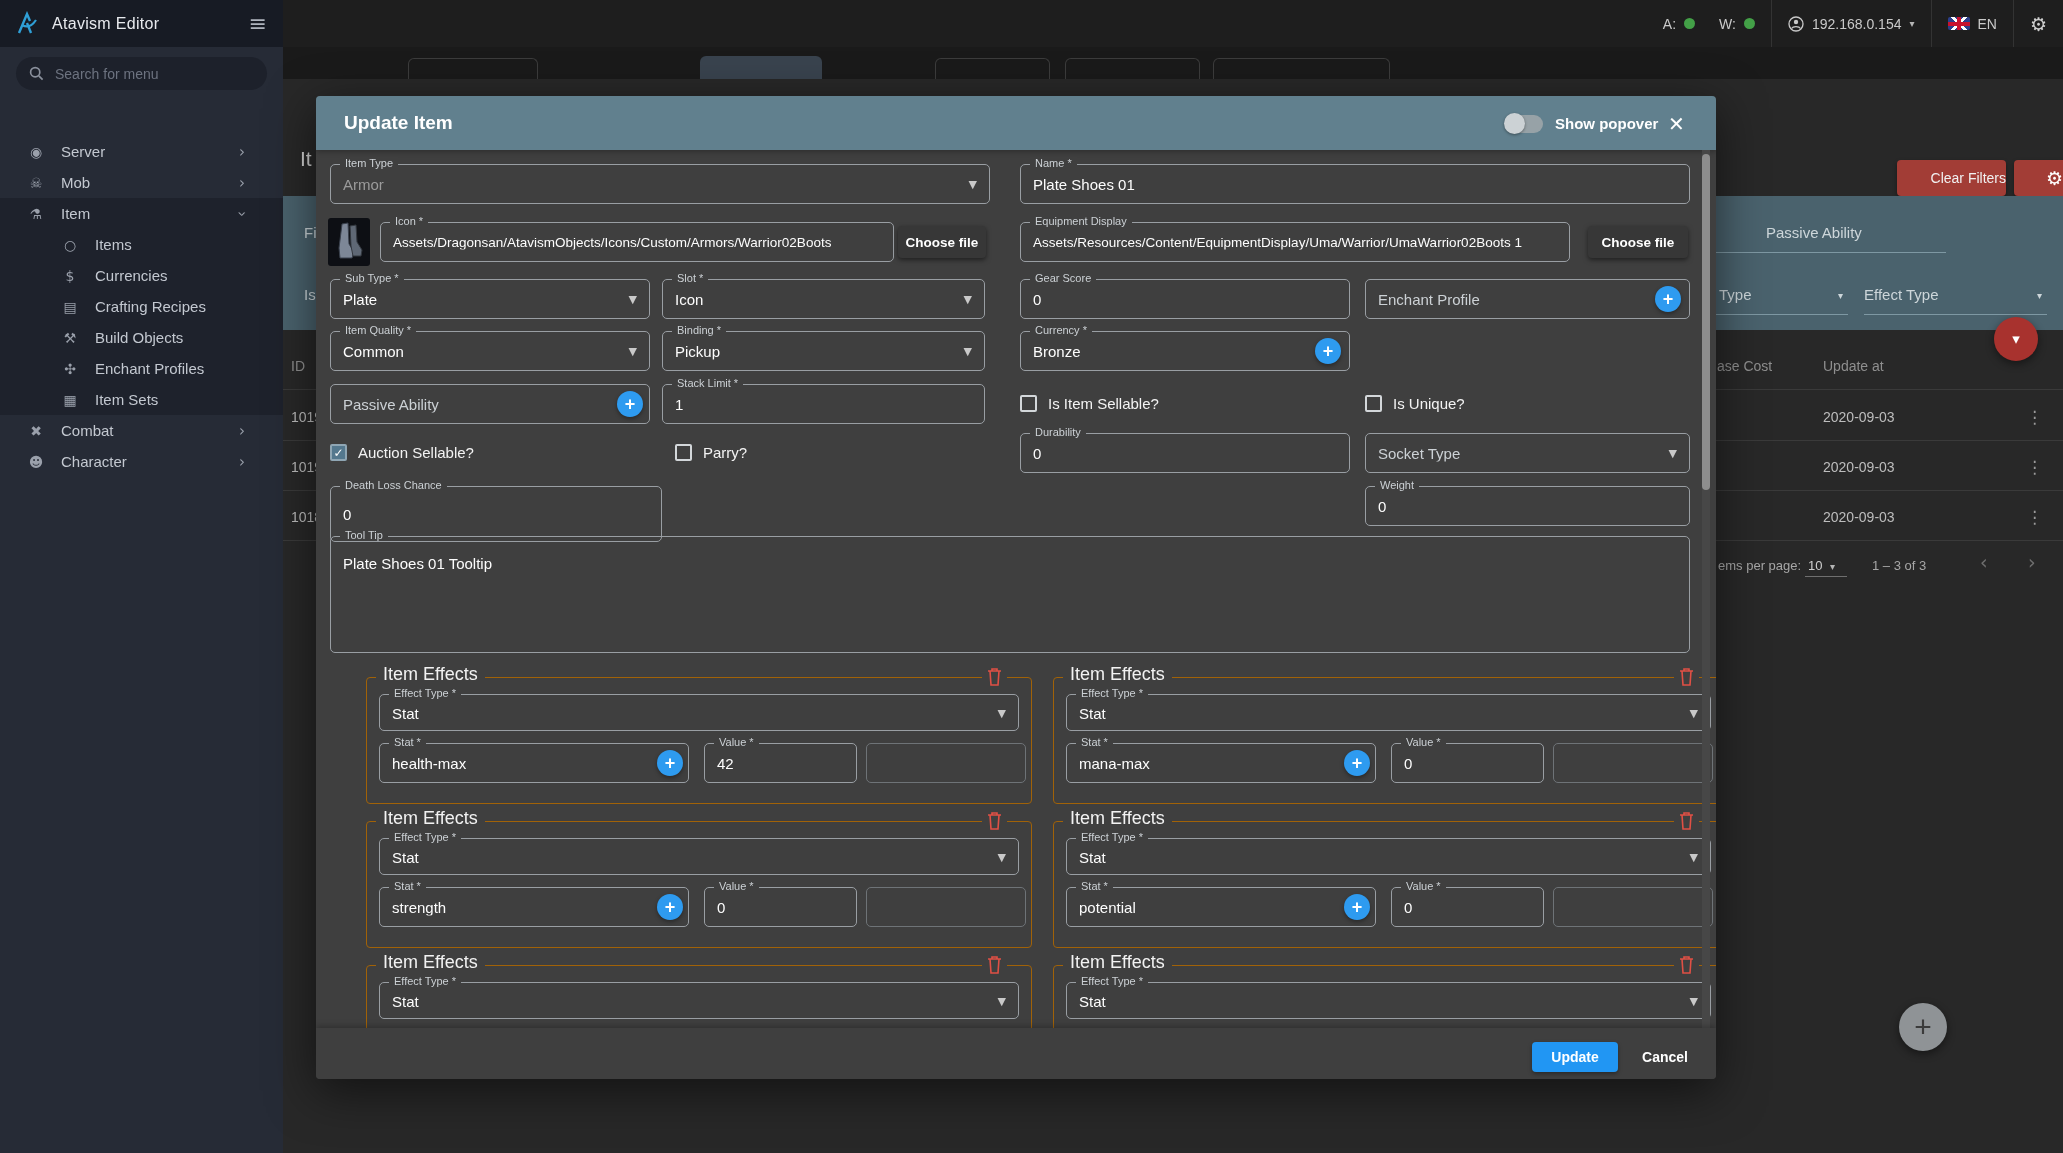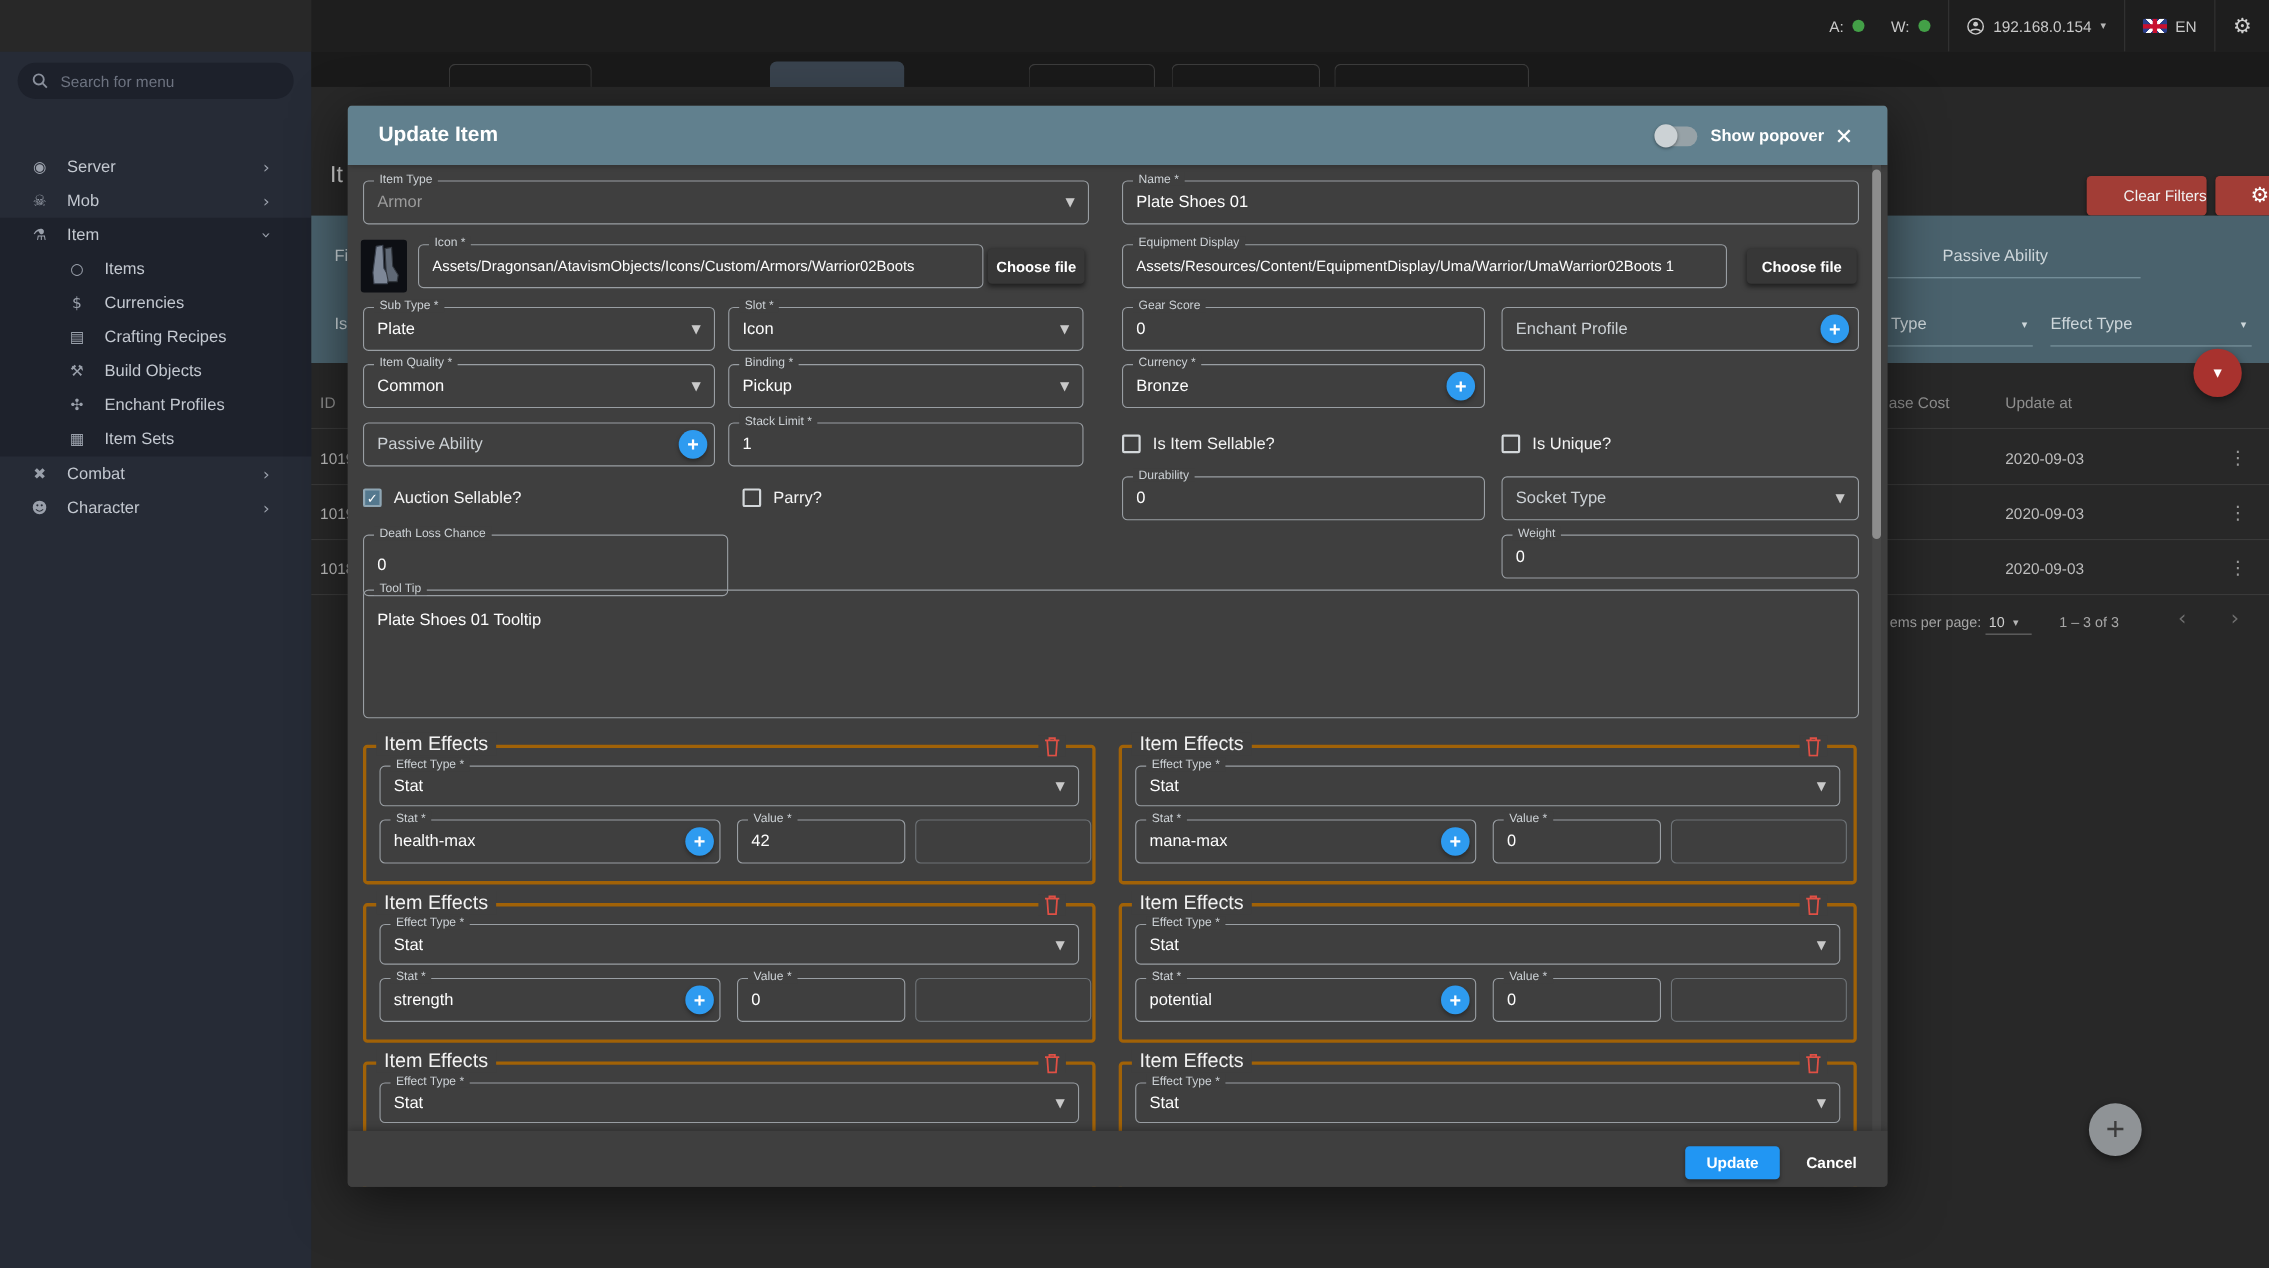--- a/index.html
+++ b/index.html
@@ -67,34 +67,43 @@
   .fvalue.ph{color:#ccd1d5;}
   .fvalue.path{font-size:13.5px;}
   .sel-caret{position:absolute;right:12px;top:50%;transform:translateY(-50%);color:#c9c9c9;font-size:11px;font-family:"DejaVu Sans",sans-serif;}
   .plusbtn{position:absolute;top:50%;transform:translateY(-50%);width:26px;height:26px;border-radius:50%;background:#2e9bf0;color:#fff;font-size:18px;font-weight:bold;display:flex;align-items:center;justify-content:center;box-shadow:0 2px 4px rgba(0,0,0,.35);cursor:pointer;}
   .cfbtn{position:absolute;background:#373737;border-radius:4px;box-shadow:0 2px 5px rgba(0,0,0,.5);color:#fff;font-weight:bold;font-size:13.5px;display:flex;align-items:center;justify-content:center;cursor:pointer;}
   .cbrow{position:absolute;display:flex;align-items:center;gap:11px;cursor:pointer;}
   .cbx{width:17px;height:17px;border:2px solid #d3d7da;border-radius:2px;box-sizing:border-box;display:flex;align-items:center;justify-content:center;font-size:12px;color:#fff;}
   .cbx.checked{background:#54788e;border-color:#8fa6b4;}
   .cbx.checked::after{content:"✓";font-family:"DejaVu Sans",sans-serif;}
   .cblabel{color:#f3f3f3;font-size:15px;}
-  .fs{border:3px solid #a16207;border-radius:4px;box-sizing:border-box;}
+  .fs{border:1px solid #a16207;border-radius:4px;box-sizing:border-box;margin-left:36px;}
   .fs-legend{position:absolute;top:-14px;left:9px;background:#3f3f3f;padding:0 7px;font-size:18px;color:#f2f2f2;}
   .fs-trash{position:absolute;top:-11px;right:24px;background:#3f3f3f;padding:0 5px;cursor:pointer;line-height:0;}
   .m-footer{position:absolute;left:0;bottom:0;width:100%;height:51px;background:#3f3f3f;box-shadow:0 -2px 6px rgba(0,0,0,.25);z-index:6;}
   .btn-update{position:absolute;left:1216px;top:14px;width:86px;height:30px;background:#2196f3;border-radius:4px;color:#fff;font-weight:bold;font-size:14px;display:flex;align-items:center;justify-content:center;box-shadow:0 2px 4px rgba(0,0,0,.35);cursor:pointer;}
   .btn-cancel{position:absolute;left:1314px;top:14px;width:70px;height:30px;color:#fff;font-weight:bold;font-size:14px;display:flex;align-items:center;justify-content:center;cursor:pointer;}
   .scroll-track{position:absolute;left:1386px;top:54px;width:8px;height:929px;background:#474747;}
   .scroll-thumb{position:absolute;left:0;top:4px;width:8px;height:336px;background:#8d8d8d;border-radius:4px;}
 </style>
 </head>
 <body>
 
 <div class="stage">
 
+  <div class="abs topbar-left">
+    <svg width="26" height="26" viewBox="0 0 26 26">
+      <path d="M5 22 L13 3 L16 10" stroke="#2f9fd6" stroke-width="2.4" fill="none"></path>
+      <path d="M8 14 C13 17 18 15 22 9" stroke="#2f9fd6" stroke-width="2.2" fill="none"></path>
+      <path d="M13 12 L17 22" stroke="#2f9fd6" stroke-width="2.4" fill="none"></path>
+    </svg>
+    <span class="app-title">Atavism Editor</span>
+    <span class="burger">≡</span>
+  </div>
   <div class="abs topbar-right">
     <div class="tb-group">
       <span>A:</span>
       <span class="dot" style="background:#43a047"></span>
       <span style="width:8px"></span>
       <span>W:</span>
       <span class="dot" style="background:#43a047"></span>
     </div>
     <div class="tb-sep"></div>
     <div class="tb-group">

